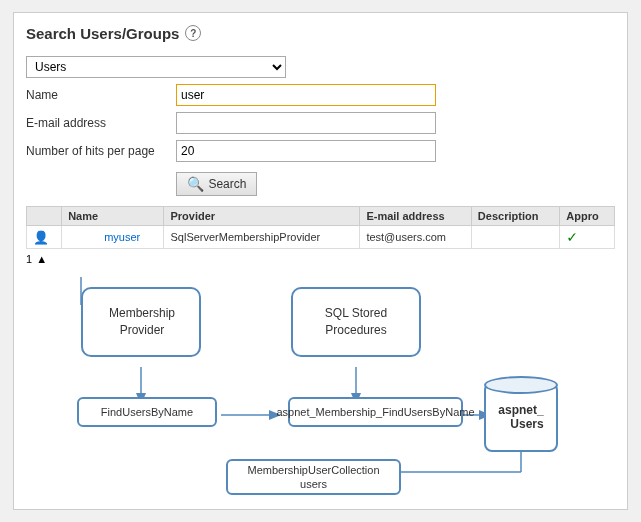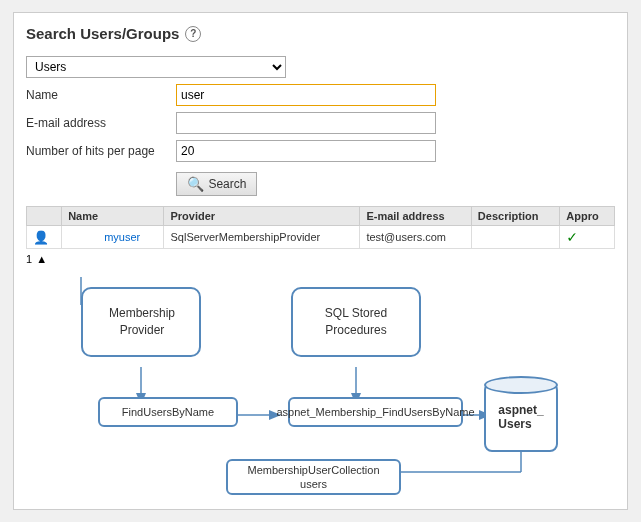--- a/index.html
+++ b/index.html
@@ -19,21 +19,20 @@
       border: 1px solid #ccc;
       padding: 12px;
       margin: 10px auto;
     }
     .page-title {
       font-size: 15px;
       font-weight: bold;
       color: #333;
       margin-bottom: 14px;
       display: flex;
-      align-items: center;
       gap: 6px;
     }
     .help-icon {
       display: inline-flex;
       align-items: center;
       justify-content: center;
       width: 16px;
       height: 16px;
       border-radius: 50%;
       border: 1px solid #888;
@@ -176,21 +175,21 @@
     }
     .cylinder-body {
       width: 74px;
       height: 70px;
       background: white;
       border: 2px solid #5588bb;
       border-radius: 8px;
       display: flex;
       align-items: center;
       justify-content: center;
-      text-align: left;
+      text-align: right;
       font-size: 12px;
       font-weight: bold;
       padding: 4px;
       position: relative;
     }
     .cylinder-body::before {
       content: '';
       position: absolute;
       top: -8px;
       left: -2px;
@@ -313,21 +312,21 @@
     </svg>
 
     <div class="diagram-box" style="left:55px; top:10px; width:120px; height:70px; line-height:1.4;padding-left:12px;">
       <span>Membership<br>Provider</span>
     </div>
 
     <div class="diagram-box" style="left:265px; top:10px; width:130px; height:70px; line-height:1.4;">
       <span>SQL Stored<br>Procedures</span>
     </div>
 
-    <div class="diagram-box small" style="left:72px; top:120px; width:140px; height:30px;">
+    <div class="diagram-box small" style="left:51px; top:120px; width:140px; height:30px;">
       <span>FindUsersByName</span>
     </div>
 
     <div class="diagram-box small" style="left:262px; top:120px; width:175px; height:30px;">
       <span>aspnet_Membership_FindUsersByName</span>
     </div>
 
     <div class="diagram-box small" style="left:200px; top:182px; width:175px; height:36px; line-height:1.3;">
       <span>MembershipUserCollection<br>users</span>
     </div>

